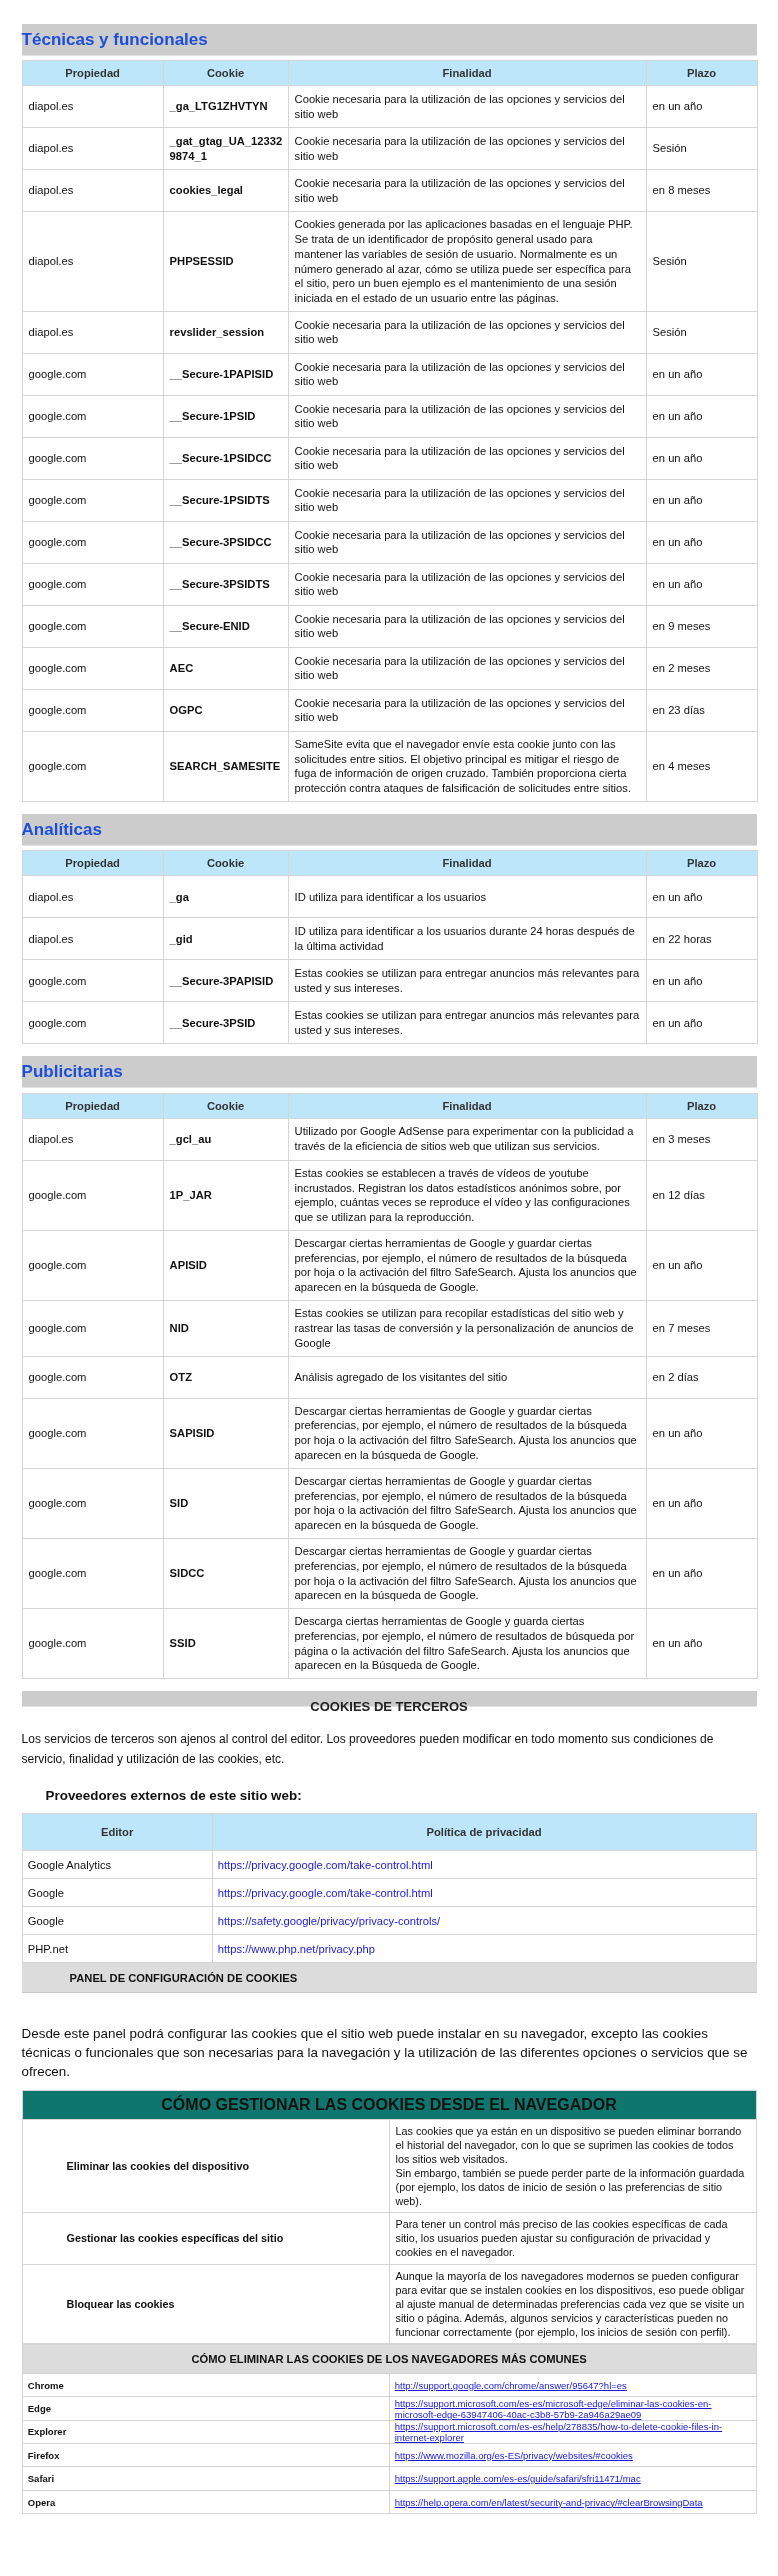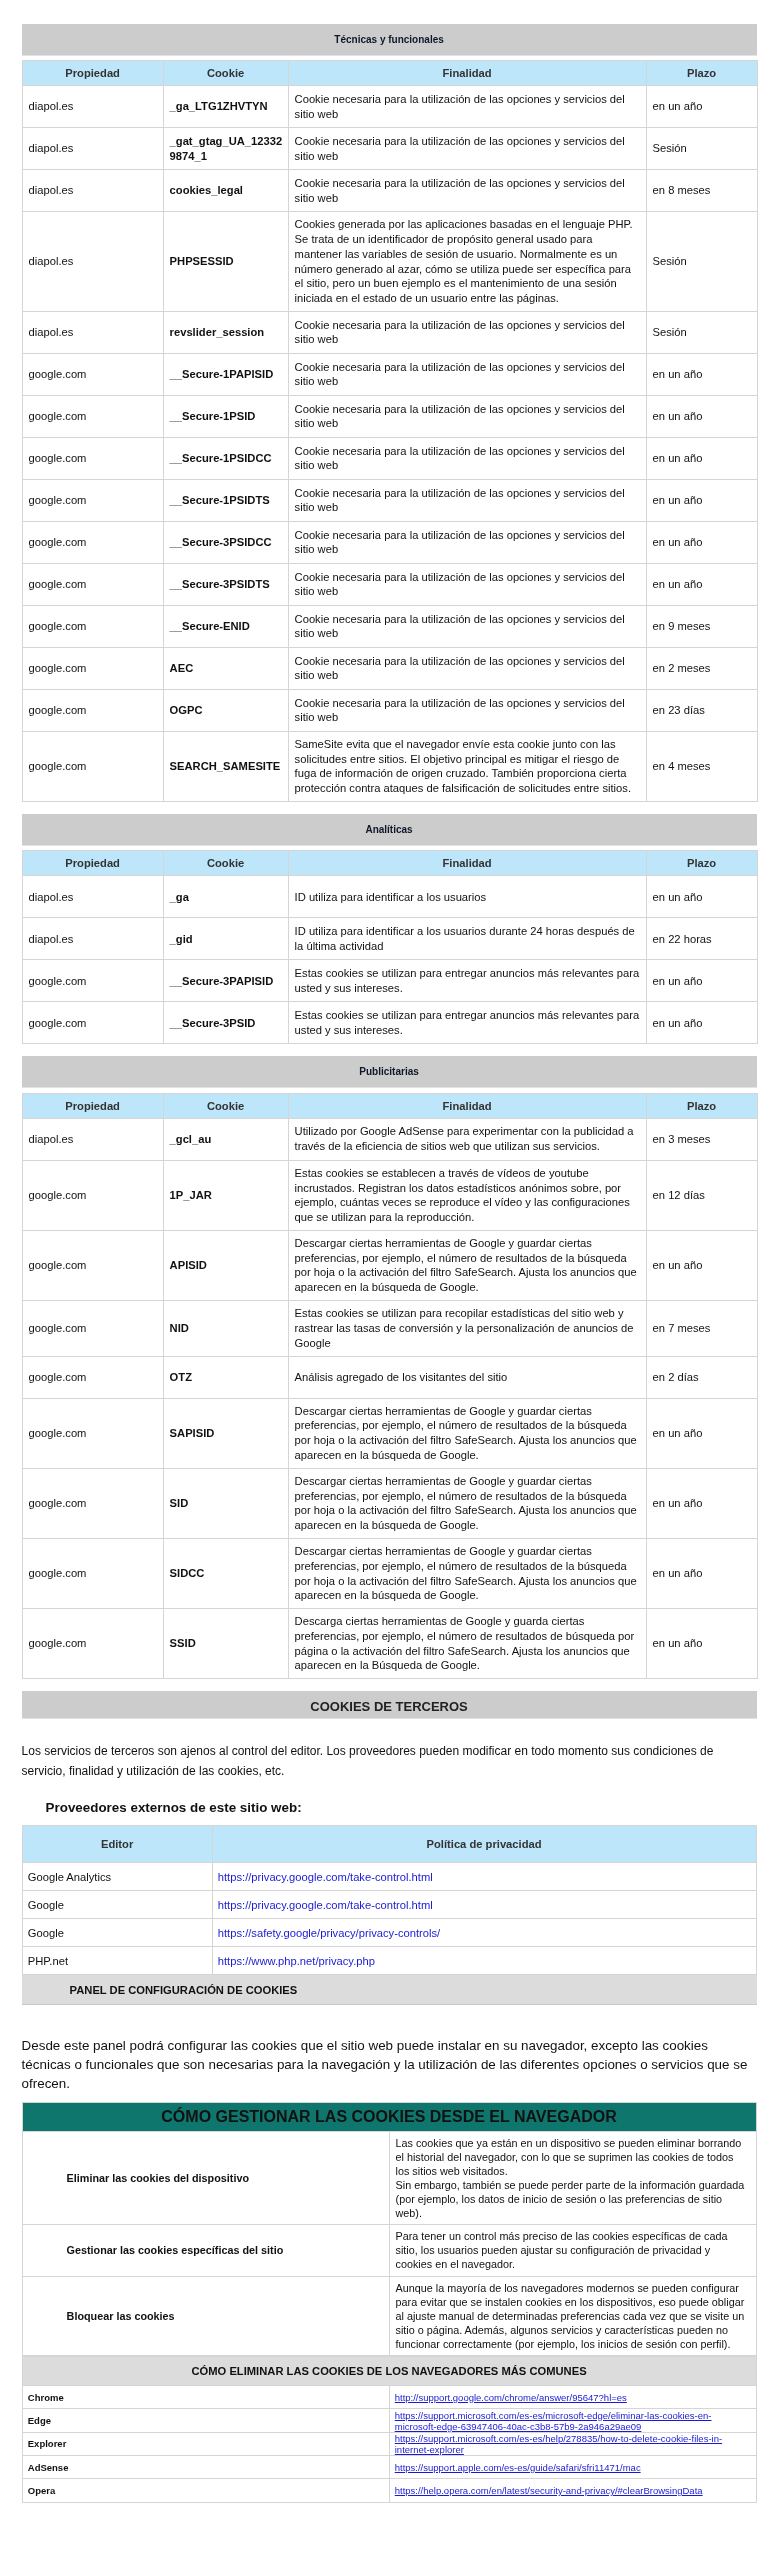--- a/index.html
+++ b/index.html
@@ -6,24 +6,24 @@
   html, body { margin: 0; padding: 0; background: #ffffff; }
   body {
     width: 779px;
     font-family: "Liberation Sans", sans-serif;
     color: #111;
     font-size: 11.2px;
   }
   .wrap { padding: 24px 22.5px 35px 21.6px; width: 779px; }
   .section-head {
     background: #cccccc;
-    color: #0f172a;
-    text-align: center;
+    color: #1d4ed8;
+    text-align: left;
     font-weight: bold;
-    font-size: 10px;
+    font-size: 17px;
     height: 32px;
     line-height: 32px;
     border-bottom: 1.7px solid #e2e2e2;
   }
   table { border-collapse: collapse; width: 100%; table-layout: fixed; }
   .ctable { margin-top: 4.3px; margin-bottom: 12px; border: 1.7px solid #d5d5d5; }
   .ctable th {
     background: #bde6fb;
     color: #333;
     font-weight: bold;
@@ -46,21 +46,21 @@
   .col-cookie { width: 125px; }
   .col-fin { width: 358px; }
   .col-plazo { width: 111px; }
 
   .caps-head {
     background: #cccccc;
     color: #222;
     text-align: center;
     font-weight: bold;
     font-size: 13px;
-    height: 28px;
+    height: 16px;
     line-height: 32px;
     border-bottom: 1.7px solid #e2e2e2;
     margin-top: 7px;
   }
   .para {
     font-size: 12px;
     line-height: 20px;
     margin: 21.6px 0 19px 0;
     color: #111;
   }
@@ -396,21 +396,25 @@
         </tr>
         <tr>
     <td class="bl">Edge</td>
     <td><a href="#" class="ulink">https://support.microsoft.com/es-es/microsoft-edge/eliminar-las-cookies-en-microsoft-edge-63947406-40ac-c3b8-57b9-2a946a29ae09</a></td>
         </tr>
         <tr>
     <td class="bl">Explorer</td>
     <td><a href="#" class="ulink">https://support.microsoft.com/es-es/help/278835/how-to-delete-cookie-files-in-internet-explorer</a></td>
         </tr>
         <tr>
-    <td class="bl">AdSense</td>
+    <td class="bl">Firefox</td>
+    <td><a href="#" class="ulink">https://www.mozilla.org/es-ES/privacy/websites/#cookies</a></td>
+        </tr>
+        <tr>
+    <td class="bl">Safari</td>
     <td><a href="#" class="ulink">https://support.apple.com/es-es/guide/safari/sfri11471/mac</a></td>
         </tr>
         <tr>
     <td class="bl">Opera</td>
     <td><a href="#" class="ulink">https://help.opera.com/en/latest/security-and-privacy/#clearBrowsingData</a></td>
         </tr>
       </tbody>
   </table>
 </div>
 

